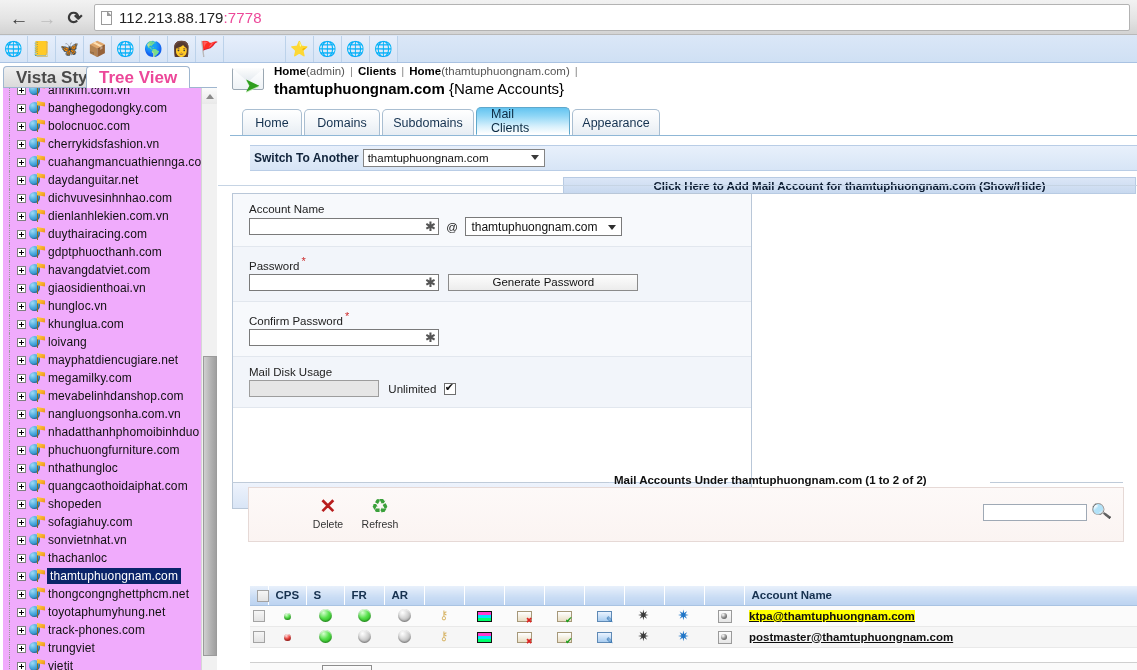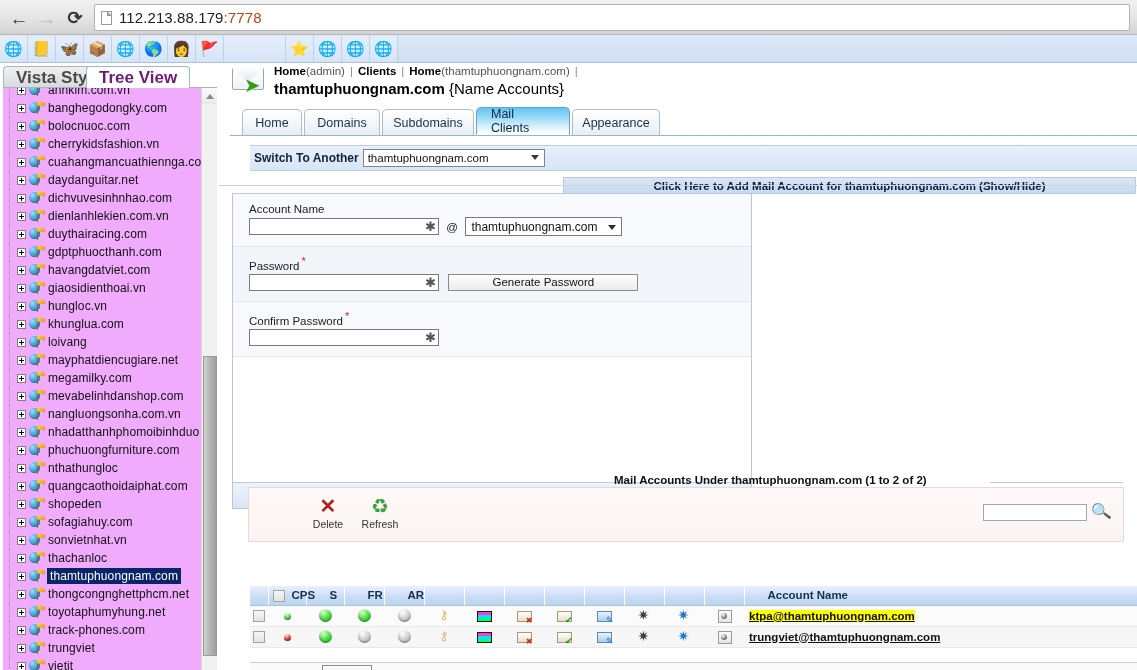--- a/index.html
+++ b/index.html
@@ -35,21 +35,21 @@
   #page-favicon {
     width: 11px; height: 14px; border: 1px solid #9a9a9a; background: #fff;
     position: relative; margin-right: 7px; flex: none;
   }
   #page-favicon:after {
     content: ""; position: absolute; right: -1px; top: -1px;
     border-width: 0 5px 5px 0; border-style: solid;
     border-color: transparent transparent #9a9a9a transparent;
   }
   #url-text { font-size: 15px; color: #222; letter-spacing: .1px; }
-  #url-text .port { color: #c2410c; }
+  #url-text .port { color: #ec4899; }
 
   
   #icon-toolbar {
     position: absolute; left: 0; top: 35px; width: 1137px; height: 28px;
     background: linear-gradient(to bottom,#dbe7f7 0%, #cfe0f4 100%);
     border-bottom: 1px solid #a9c2e2;
     display: flex; align-items: center;
   }
   .tb-icon {
     width: 28px; height: 26px; margin: 0; flex: none;
@@ -73,21 +73,21 @@
     display: flex; align-items: center; justify-content: center;
     font-size: 17px; font-weight: bold; color: #333;
     border: 1px solid #9fb6cf; border-bottom: none;
     border-radius: 4px 4px 0 0;
   }
   #tab-vista-style {
     left: 3px; background: linear-gradient(to bottom,#f0f0f0,#d9d9d9);
     color: #4a4a4a;
   }
   #tab-tree-view {
-    left: 86px; background: #ffffff; color: #701a75; z-index: 3;
+    left: 86px; background: #ffffff; color: #ec4899; z-index: 3;
     border-color: #9fb6cf;
   }
   #tree-box {
     position: absolute; left: 3px; top: 24px; width: 214px; height: 583px;
     border-top: 1px solid #9fb6cf; background: #f0abfc;
     overflow: hidden;
   }
   #tree-inner {
     position: absolute; left: 0; top: -7px; width: 196px;
   }
@@ -349,21 +349,21 @@
 
   
   #acct-table {
     position:absolute; left:250px; top:586px; width:887px;
     border-collapse: collapse; table-layout: fixed;
   }
   #acct-table th {
     height:19px; font-size:11.5px; font-weight:bold; color:#16314f; text-align:left;
     background: linear-gradient(to bottom,#e8f0fb 0%,#c9dcf4 60%,#bcd3f0 100%);
     border-right:1px solid #ffffff; border-bottom:1px solid #a9c3e2;
-    padding-left:23px;
+    padding-left:7px;
   }
   #acct-table td {
     height:21px; font-size:11.5px; text-align:center;
     border-bottom:1px solid #e9e9e9; background:#fbfbfb;
   }
   #acct-table tr.r2 td { background:#f6f6f6; }
   #acct-table td.acct-cell { text-align:left; padding-left:5px;font-weight:bold; }
   .hcell-chk, .cell-chk { width:18px; }
   .row-chk, .hdr-chk {
     display:inline-block; width:12px; height:12px; border:1px solid #a3a3a3;
@@ -837,20 +837,26 @@
     </div>
 
     <div class="fsec">
       <div class="flabel">Confirm Password</div><span class="req">*</span><br>
       <span class="inp-wrap">
         <span class="txt w190"></span>
         <span class="star-ov">✱</span>
       </span>
     </div>
 
+    <div class="fsec alt">
+      <div class="flabel">Mail Disk Usage</div><br>
+      <span class="txt disabled"></span>
+      <span class="unlim-label">Unlimited</span>
+      <span class="chk checked"></span>
+    </div>
 
     <div id="form-footer">
       <span id="add-btn">Add</span>
     </div>
   </div>
 
   <div id="list-legend">
     <div id="legend-rule-l"></div>
     <div id="legend-text">Mail Accounts Under thamtuphuongnam.com (1 to 2 of 2)</div>
     <div id="legend-rule-r"></div>
@@ -935,20 +941,20 @@
         <td><span class="led big gray"></span></td>
         <td><span class="led big gray"></span></td>
         <td><span class="ic ic-key">⚷</span></td>
         <td><span class="ic-spec"></span></td>
         <td><span class="ic-mail-x"></span></td>
         <td><span class="ic-mail-chk"></span></td>
         <td><span class="ic-mail-blue"></span></td>
         <td><span class="ic-gear-dark"></span></td>
         <td><span class="ic-gear-blue"></span></td>
         <td><span class="ic-disk"></span></td>
-        <td class="acct-cell"><span class="acct-link">trungviet@thamtuphuongnam.com</span></td>
+        <td class="acct-cell"><span class="acct-link">postmaster@thamtuphuongnam.com</span></td>
       </tr>
     </tbody>
 </table>
 
 <div id="bottom-clip">
   <div id="bottom-btn"></div>
 </div>
 
 </body></html>

